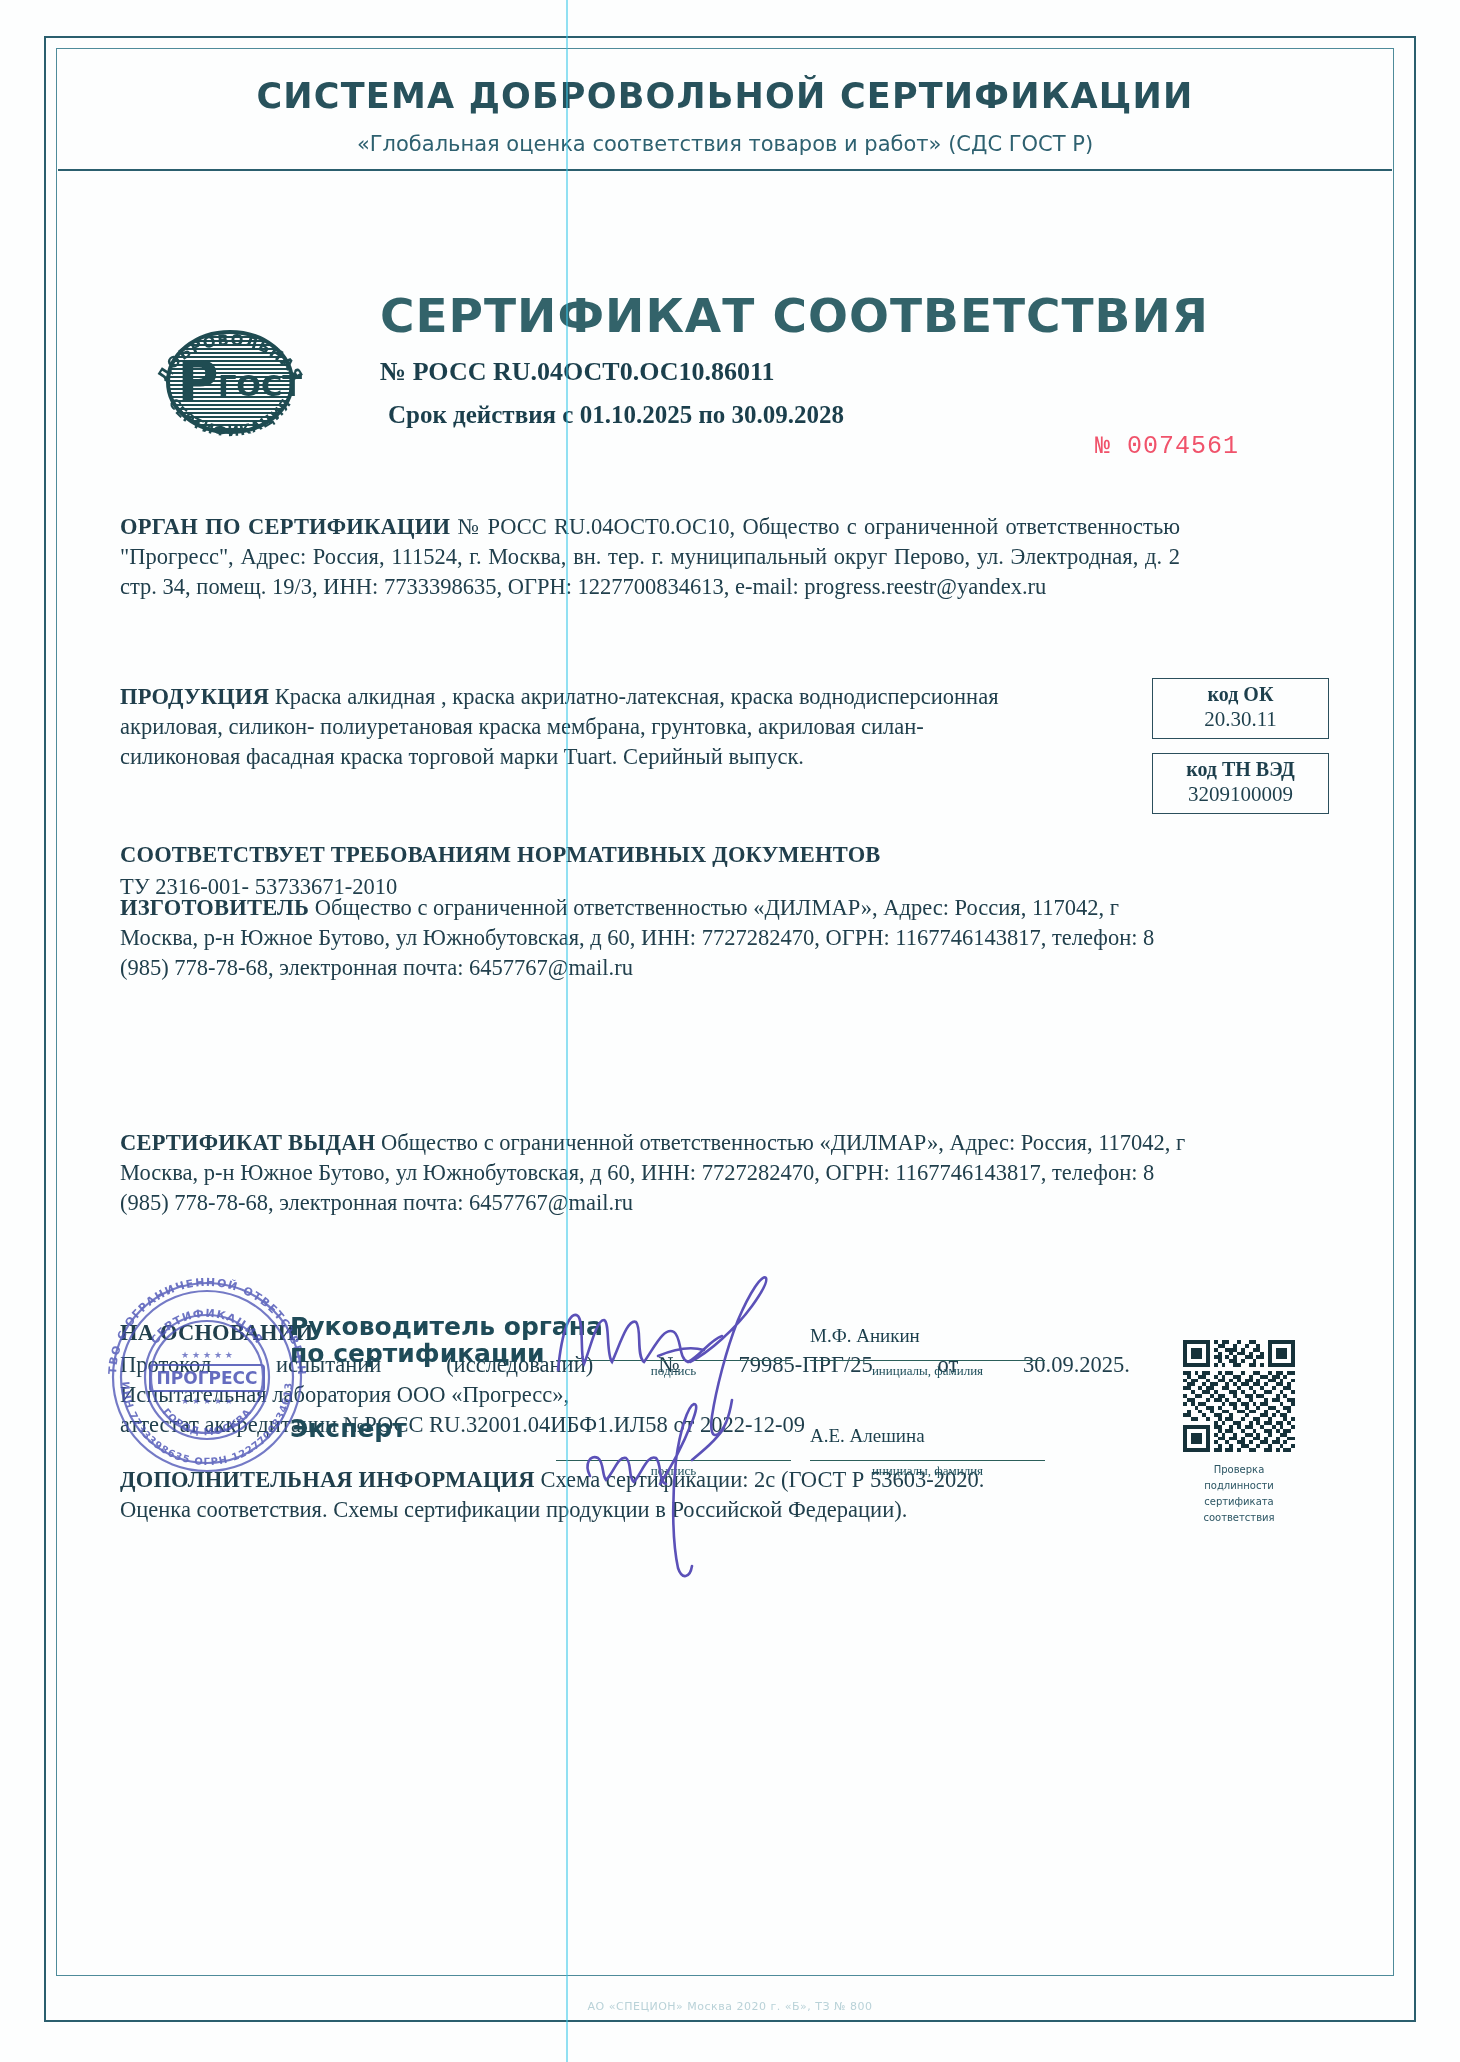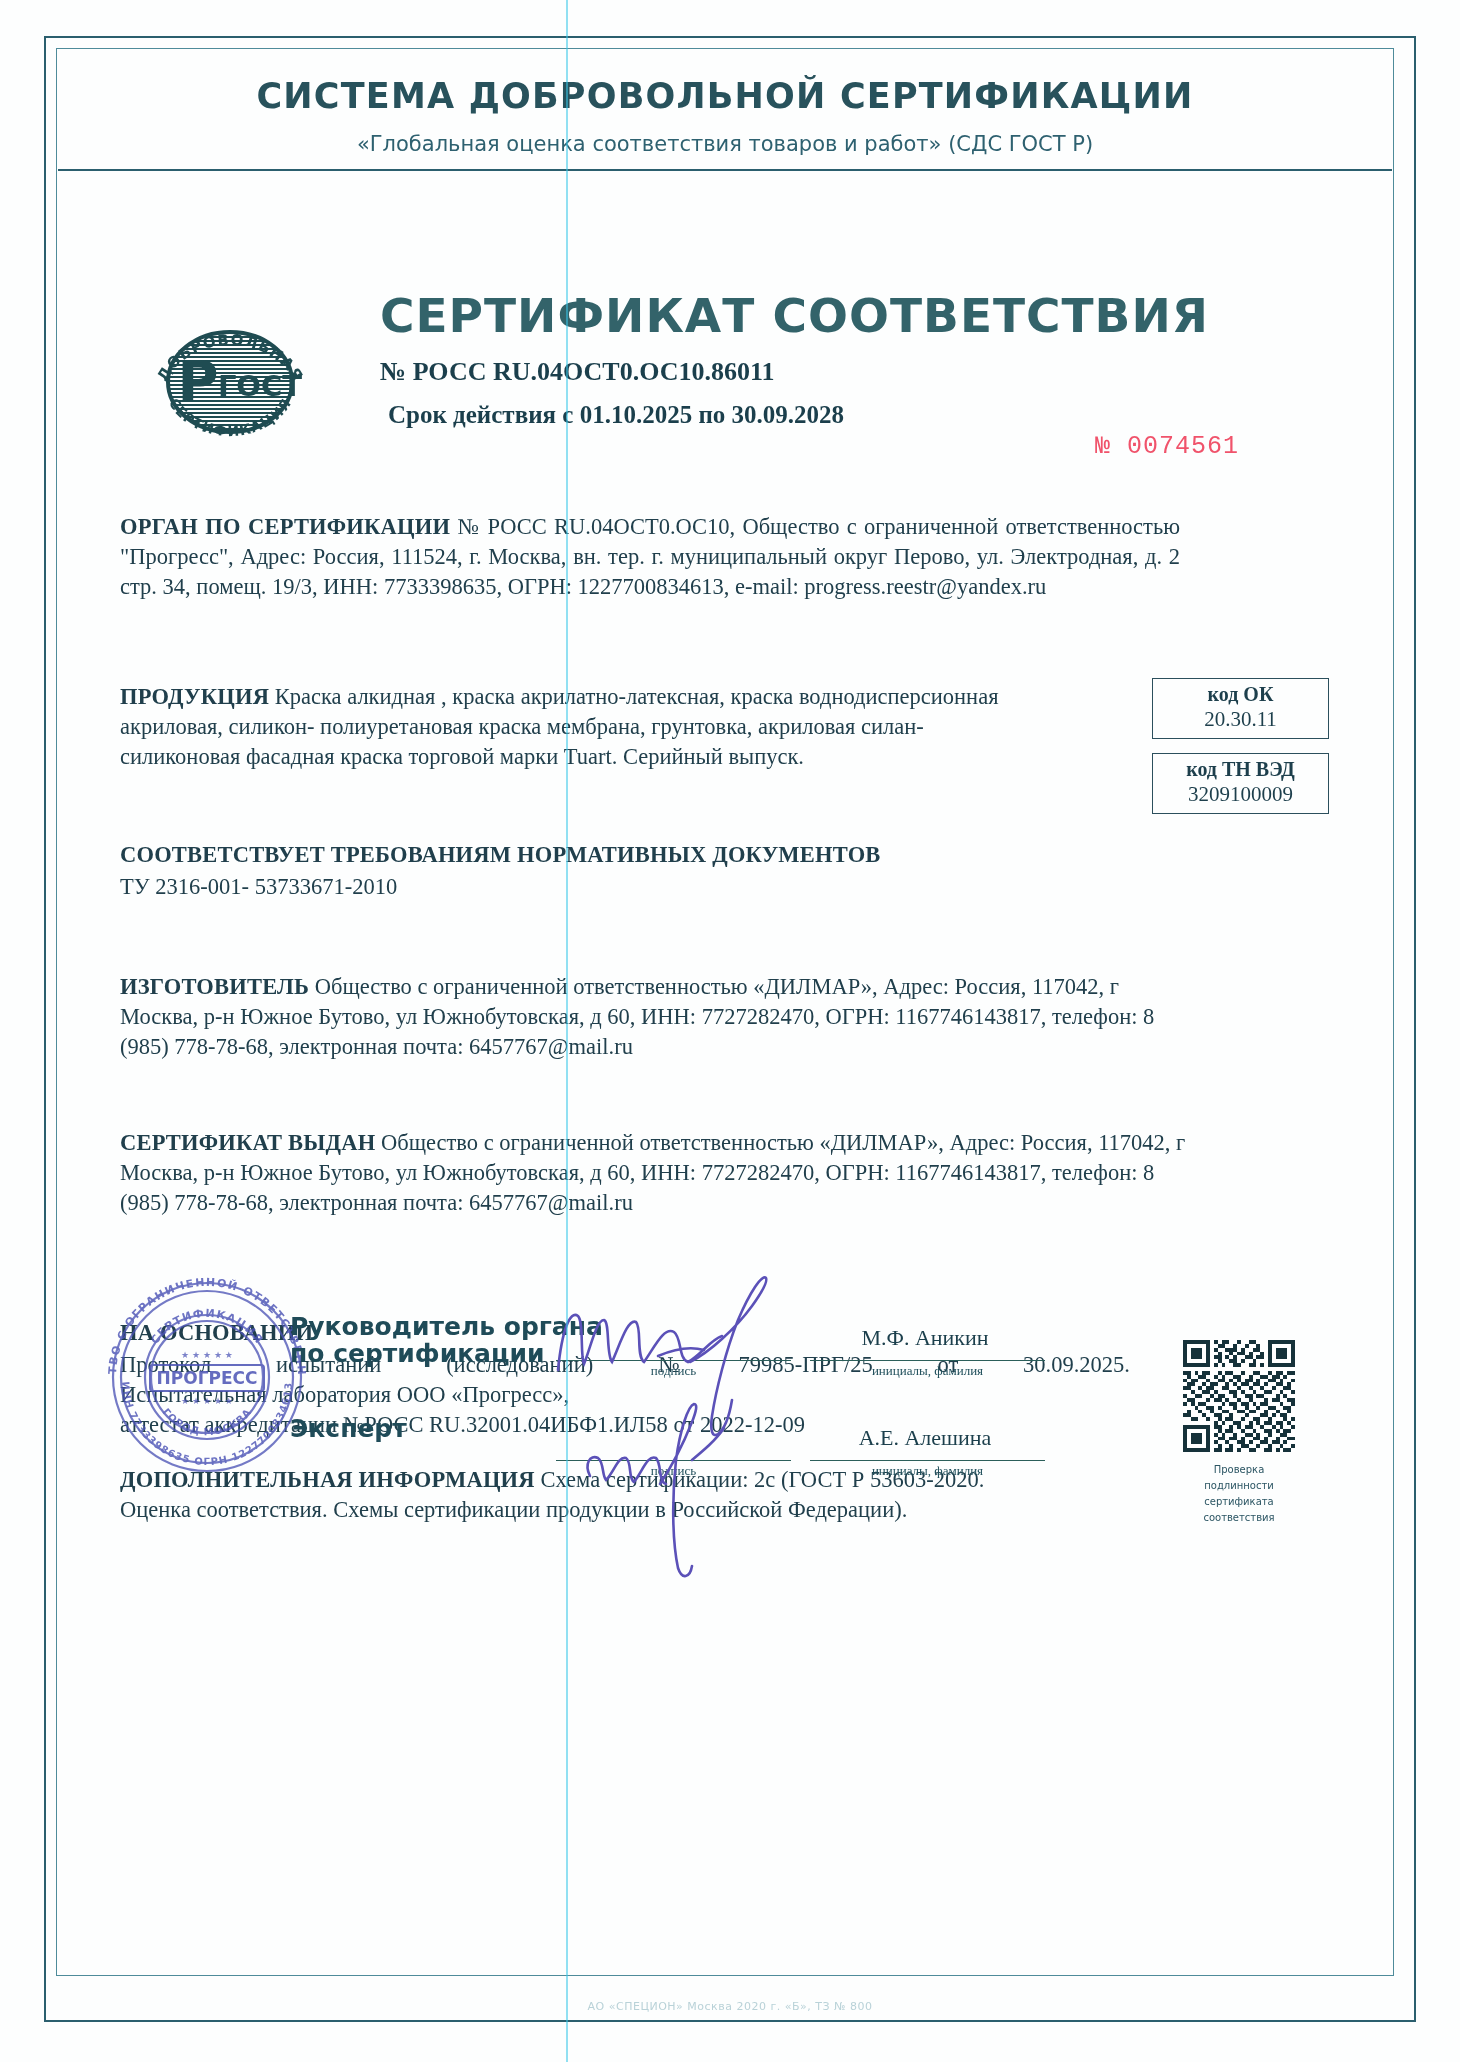--- a/index.html
+++ b/index.html
@@ -132,21 +132,21 @@
   .lbl-caps {
     font-weight: bold;
     letter-spacing: .2px;
   }
   .sec-body { display: inline; }
   .just { text-align: justify; }
 
   #sec-organ  { left: 120px; top: 512px; width: 1060px; }
   #sec-product{ left: 120px; top: 682px; width: 880px; }
   #sec-norm   { left: 120px; top: 840px; width: 1000px; }
-  #sec-maker  { left: 120px; top: 972px; width: 1070px; }
+  #sec-maker  { left: 120px; top: 893px; width: 1070px; }
   #sec-issued { left: 120px; top: 1128px; width: 1070px; }
   #sec-basis  { left: 120px; top: 1318px; width: 1010px; }
   #sec-extra  { left: 120px; top: 1465px; width: 900px; }
 
   .sec-head {
     display: block;
     font-weight: bold;
     margin-bottom: 2px;
   }
   
@@ -214,23 +214,22 @@
   .sig-hint {
     position: absolute;
     font-family: "Liberation Serif", serif;
     font-size: 13px;
     color: #21505c;
     text-align: center;
   }
   .sig-name {
     position: absolute;
     font-family: "Liberation Serif", serif;
-    font-size: 22px;
+    font-size: 19px;
     color: #1b3f4c;
-    text-align: center;
     width: 230px;
   }
   .signature-ink {
     position: absolute;
     pointer-events: none;
   }
   .footer-note {
     position: absolute;
     left: 0; top: 1946px;
     width: 1460px;

